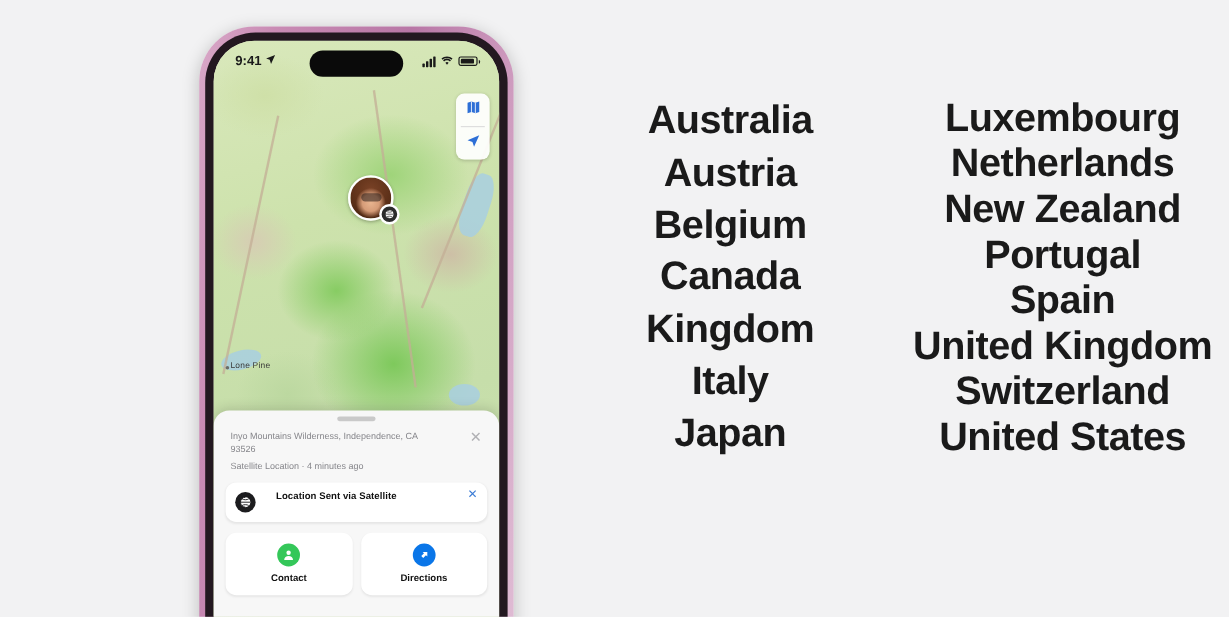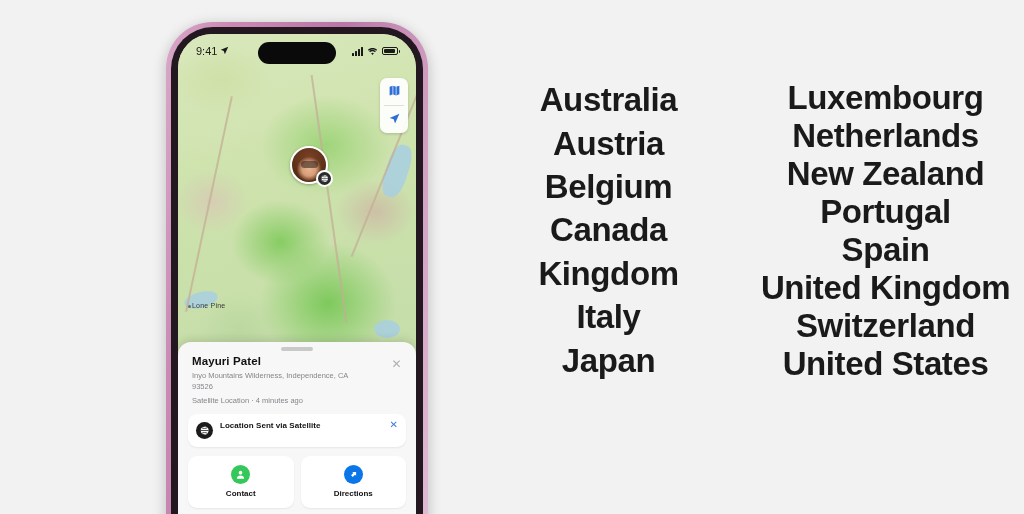--- a/index.html
+++ b/index.html
@@ -104,21 +104,21 @@
     justify-content: space-between;
     padding: 0 18px;
     box-sizing: border-box;
     z-index: 6;
   }
   .sb-left {
     display: flex;
     align-items: center;
     gap: 3px;
     font-size: 11px;
-    font-weight: normal;
+    font-weight: bold;
     color: #1a1a1a;
   }
   .sb-right {
     display: flex;
     align-items: center;
     gap: 4px;
   }
   .dynamic-island {
     position: absolute;
     left: 50%;
@@ -279,21 +279,21 @@
     line-height: 1;
   }
 
   
   .banner {
     margin: 9px 10px 0 10px;
     background: #ffffff;
     border-radius: 9px;
     padding: 7px 8px 8px 8px;
     display: flex;
-    gap: 7px;
+    gap: 17px;
     box-shadow: 0 1px 2px rgba(0,0,0,0.07);
     position: relative;
   }
   .banner-icon {
     width: 17px; height: 17px;
     flex: 0 0 17px;
     border-radius: 50%;
     background: #1c1c1e;
     display: flex;
     align-items: center;
@@ -457,21 +457,20 @@
           <circle cx="12" cy="12" r="9" fill="#ffffff"></circle>
           <path d="M12 3a9 9 0 000 18M3 12h18M6 6c3 2 9 2 12 0M6 18c3-2 9-2 12 0" stroke="#2b2b2b" stroke-width="1.6" fill="none"></path>
         </svg>
       </div>
     </div>
 
     <div class="sheet">
       <div class="grabber"></div>
 
       <div class="sheet-head">
-        <div class="sheet-title">Mayuri Patel</div>
         <div class="sheet-sub">Inyo Mountains Wilderness, Independence, CA  93526</div>
         <div class="sheet-meta">Satellite Location · 4 minutes ago</div>
         <div class="sheet-close">✕</div>
       </div>
 
       <div class="banner">
         <div class="banner-icon">
           <svg width="11" height="11" viewBox="0 0 24 24">
             <circle cx="12" cy="12" r="9" fill="#ffffff"></circle>
             <path d="M12 3a9 9 0 000 18M3 12h18M6 6c3 2 9 2 12 0M6 18c3-2 9-2 12 0" stroke="#1c1c1e" stroke-width="1.7" fill="none"></path>

